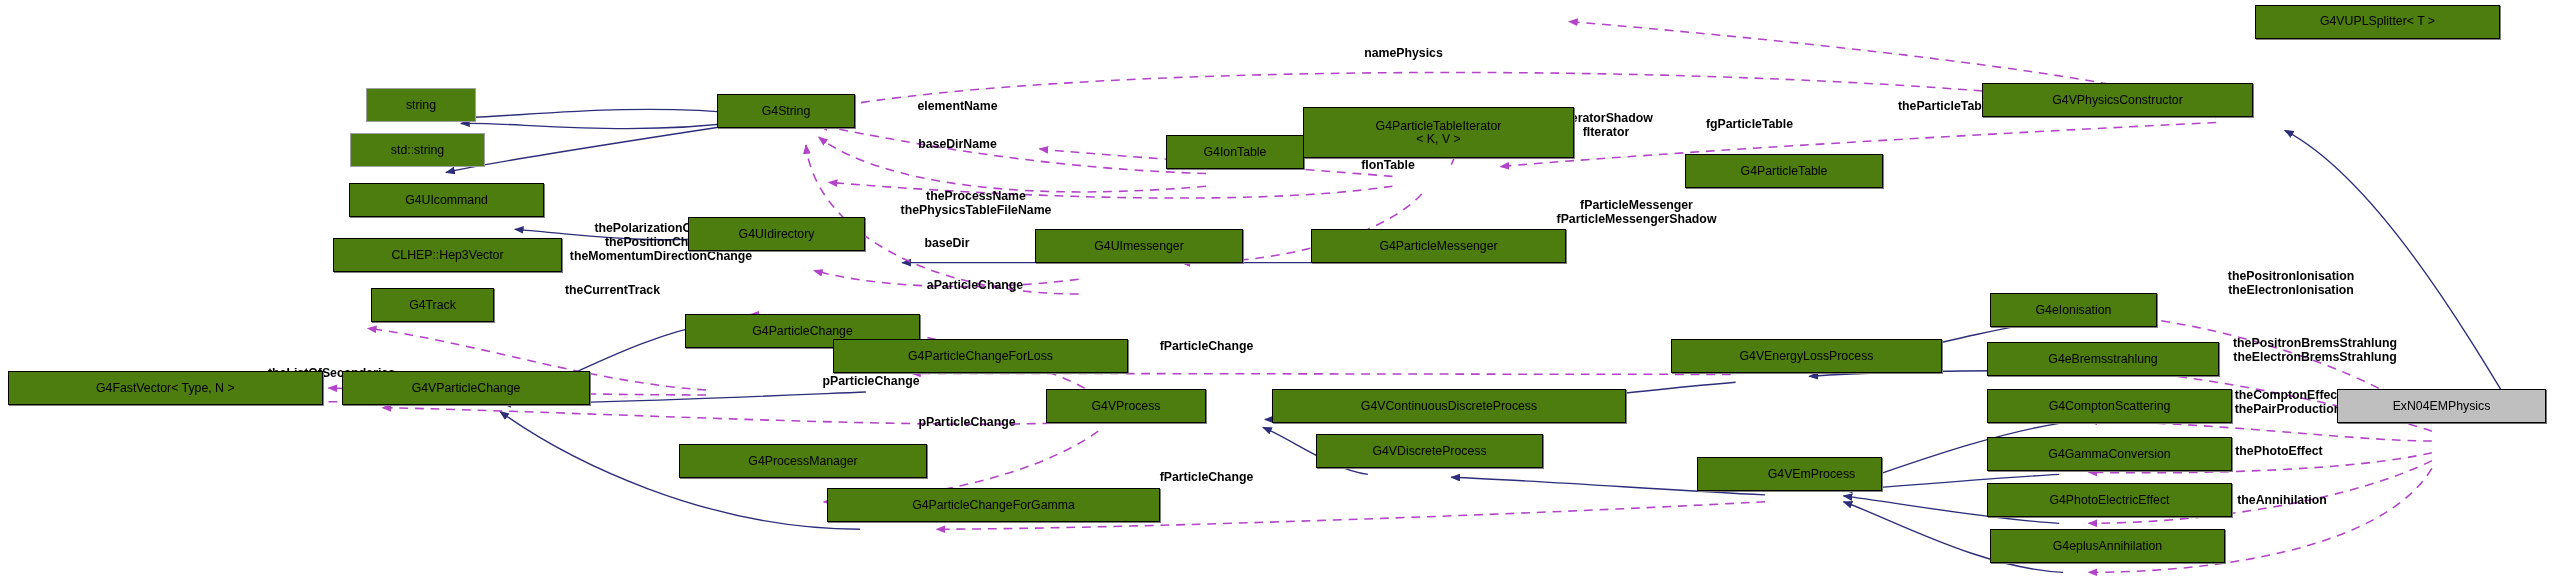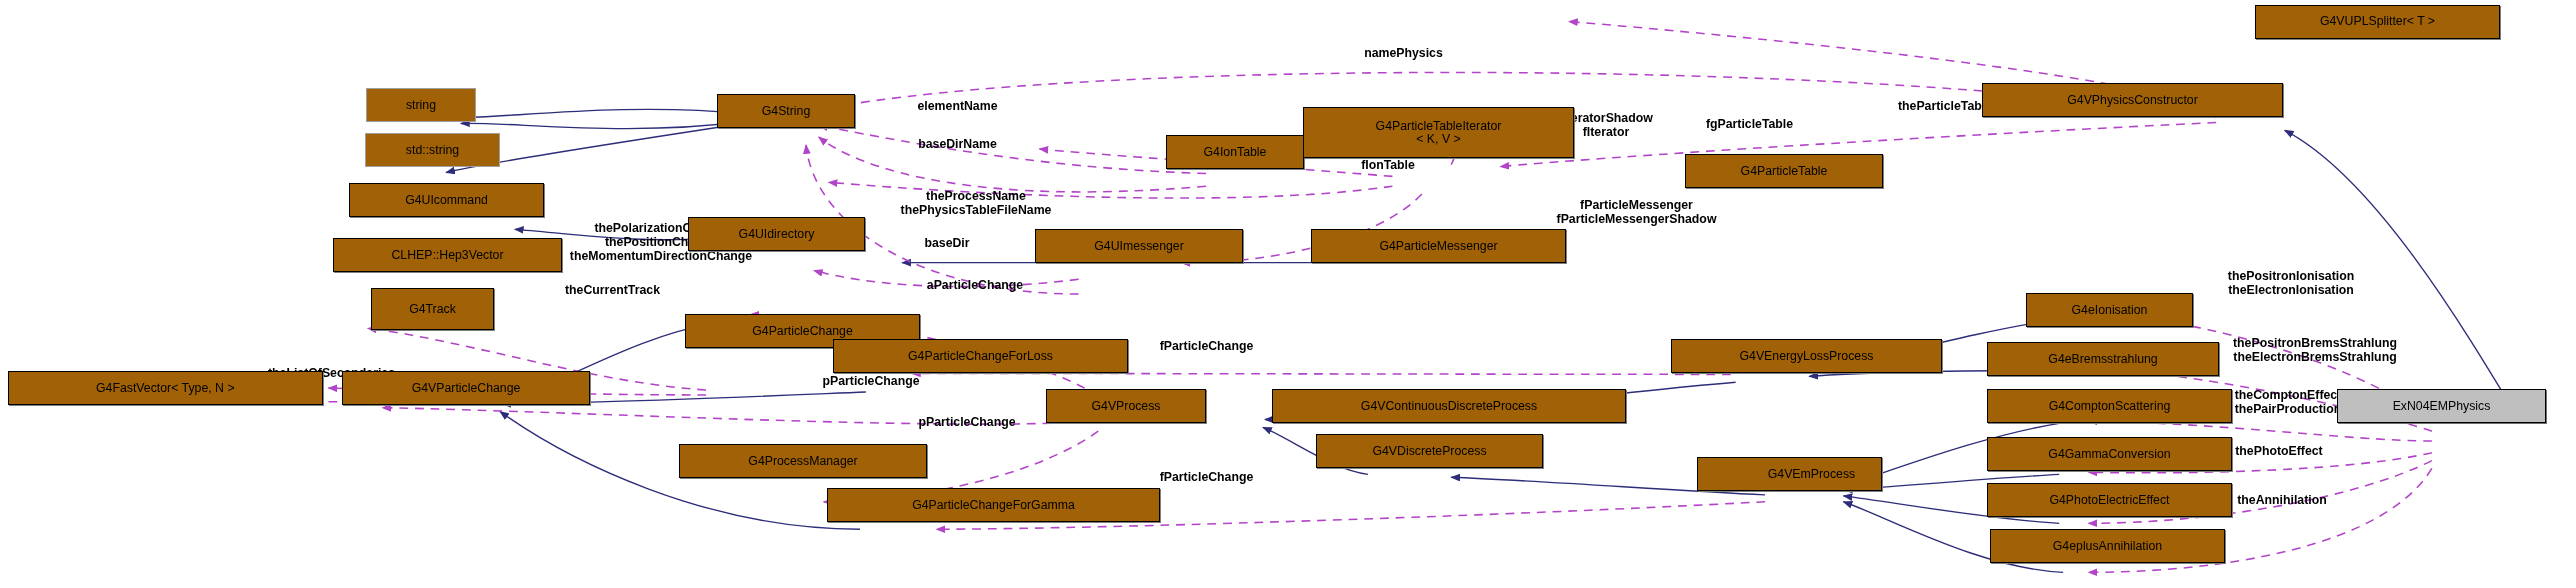--- a/index.html
+++ b/index.html
@@ -20,21 +20,21 @@
   svg#edges {
     position: absolute;
     left: 0;
     top: 0;
     width: 2576px;
     height: 588px;
   }
   .node {
     position: absolute;
     box-sizing: border-box;
-    background: #a16207;
+    background: #4d7c0f;
     border: 1px solid #000000;
     color: #000000;
     font-size: 12.3px;
     line-height: 1.05;
     text-align: center;
     display: flex;
     align-items: center;
     justify-content: center;
     white-space: pre;
     z-index: 5;
@@ -163,45 +163,45 @@
 
       <path d="M 2480,470 C 2400,510 2250,534 2130,534"></path>
 
       <path d="M 2480,478 C 2430,560 2260,584 2130,584"></path>
     </g>
   </svg>
 
   <div id="nodes-layer">
       <div class="node thick" style="left: 7.8px; top: 371px; width: 315px; height: 34px;">G4FastVector&lt; Type, N &gt;</div>
       <div class="node thin" style="left: 366px; top: 88px; width: 110px; height: 34px;">string</div>
-      <div class="node thin" style="left: 365px; top: 133px; width: 135px; height: 34px;">std::string</div>
+      <div class="node thin" style="left: 350px; top: 133px; width: 135px; height: 34px;">std::string</div>
       <div class="node thick" style="left: 349px; top: 183px; width: 195px; height: 34px;">G4UIcommand</div>
       <div class="node thick" style="left: 333px; top: 238px; width: 229px; height: 34px;">CLHEP::Hep3Vector</div>
-      <div class="node thick" style="left: 371px; top: 288px; width: 123px; height: 42px;">G4Track</div>
+      <div class="node thick" style="left: 371px; top: 288px; width: 123px; height: 34px;">G4Track</div>
       <div class="node thick" style="left: 342px; top: 371px; width: 248px; height: 34px;">G4VParticleChange</div>
       <div class="node thick" style="left: 679px; top: 444px; width: 248px; height: 34px;">G4ProcessManager</div>
       <div class="node thick" style="left: 685px; top: 288px; width: 235px; height: 34px; margin-top: 26px;">G4ParticleChange</div>
       <div class="node thick" style="left: 833px; top: 339px; width: 295px; height: 34px;">G4ParticleChangeForLoss</div>
       <div class="node thick" style="left: 827px; top: 488px; width: 333px; height: 34px;">G4ParticleChangeForGamma</div>
       <div class="node thick" style="left: 688px; top: 217px; width: 177px; height: 34px;">G4UIdirectory</div>
       <div class="node thick" style="left: 717px; top: 94px; width: 138px; height: 34px;">G4String</div>
       <div class="node thick" style="left: 1035px; top: 229px; width: 208px; height: 34px;">G4UImessenger</div>
       <div class="node thick" style="left: 1046px; top: 389px; width: 160px; height: 34px;">G4VProcess</div>
       <div class="node thick" style="left: 1166px; top: 135px; width: 138px; height: 34px;">G4IonTable</div>
       <div class="node thick" style="left: 1272px; top: 389px; width: 354px; height: 34px;">G4VContinuousDiscreteProcess</div>
       <div class="node thick" style="left: 1316px; top: 434px; width: 227px; height: 34px;">G4VDiscreteProcess</div>
       <div class="node thick" style="left: 1303px; top: 107px; width: 271px; height: 51px;">G4ParticleTableIterator
 &lt; K, V &gt;</div>
       <div class="node thick" style="left: 1311px; top: 229px; width: 255px; height: 34px;">G4ParticleMessenger</div>
       <div class="node thick" style="left: 1685px; top: 154px; width: 198px; height: 34px;">G4ParticleTable</div>
       <div class="node thick" style="left: 1671px; top: 339px; width: 271px; height: 34px;">G4VEnergyLossProcess</div>
       <div class="node thick" style="left: 1697px; top: 457px; width: 185px; height: 34px; padding-left: 44px;">G4VEmProcess</div>
       <div class="node thick" style="left: 2255px; top: 4.9px; width: 245px; height: 34px;">G4VUPLSplitter&lt; T &gt;</div>
-      <div class="node thick" style="left: 1982px; top: 83px; width: 301px; height: 34px;">G4VPhysicsConstructor</div>
-      <div class="node thick" style="left: 1990px; top: 293px; width: 167px; height: 34px; margin-left: 36px;">G4eIonisation</div>
+      <div class="node thick" style="left: 1982px; top: 83px; width: 271px; height: 34px;">G4VPhysicsConstructor</div>
+      <div class="node thick" style="left: 1990px; top: 293px; width: 167px; height: 34px;">G4eIonisation</div>
       <div class="node thick" style="left: 1987px; top: 342px; width: 232px; height: 34px;">G4eBremsstrahlung</div>
       <div class="node thick" style="left: 1987px; top: 389px; width: 245px; height: 34px;">G4ComptonScattering</div>
       <div class="node thick" style="left: 1987px; top: 437px; width: 245px; height: 34px;">G4GammaConversion</div>
       <div class="node thick" style="left: 1987px; top: 483px; width: 245px; height: 34px;">G4PhotoElectricEffect</div>
       <div class="node thick" style="left: 1990px; top: 529px; width: 235px; height: 34px;">G4eplusAnnihilation</div>
       <div class="node current" style="left: 2337px; top: 389px; width: 209px; height: 34px;">ExN04EMPhysics</div>
     </div>
   <div id="labels-layer">
       <div class="edge-label" style="left: 190px; top: 367px; width: 283px;">theListOfSecondaries</div>
       <div class="edge-label" style="left: 524px; top: 284px; width: 177px;">theCurrentTrack</div>

